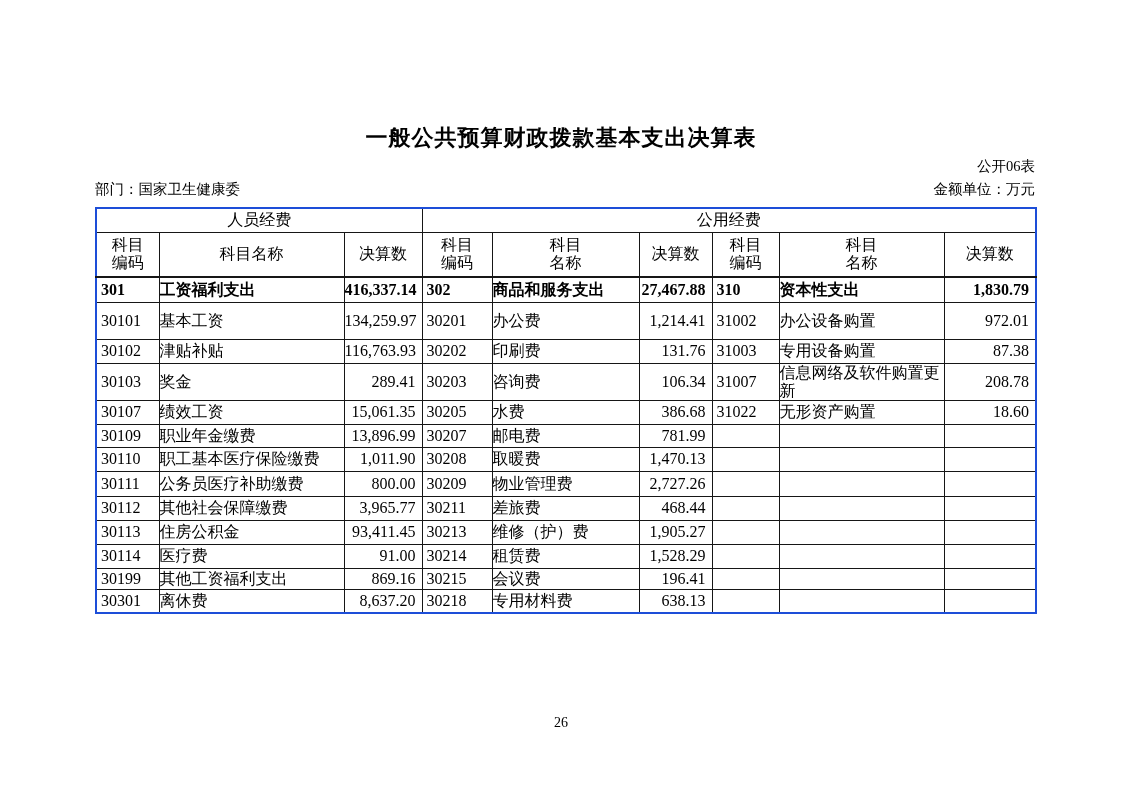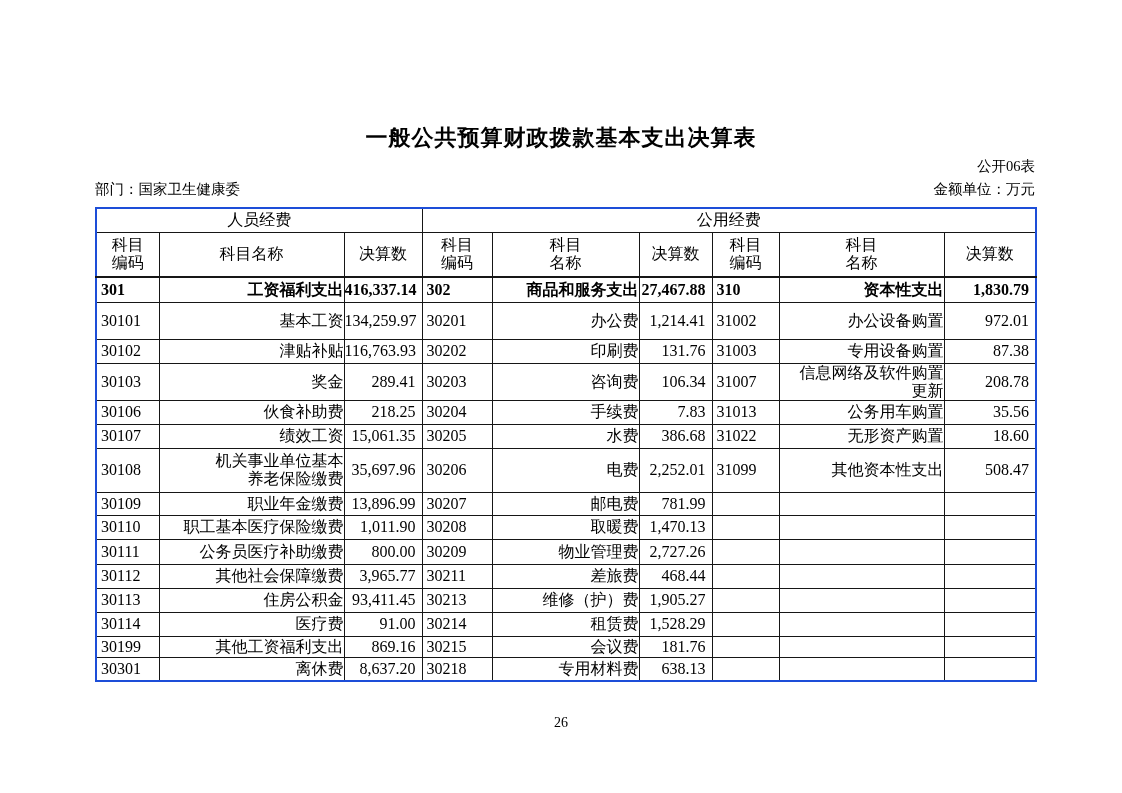--- a/index.html
+++ b/index.html
@@ -54,21 +54,21 @@
   }
   table.budget thead tr.group-row { height: 24px; }
   table.budget thead tr.col-row { height: 45px; }
   table.budget thead tr.col-row th { border-bottom: 2px solid #161616; }
   table.budget th {
     font-weight: normal;
     text-align: center;
     white-space: pre-line;
   }
   td.code { text-align: left; padding-left: 4px; }
-  td.name { text-align: right; padding-left: 10px; white-space: pre-line; }
+  td.name { text-align: left; white-space: pre-line; }
   td.value { text-align: right; padding-right: 6px; }
   td.b { font-weight: bold; }
   .page-number {
     position: absolute;
     top: 698px; left: 0; width: 100%;
     text-align: center;
     font-size: 14px;
   }
 </style>
 </head>
@@ -158,53 +158,30 @@
           <td class="name">奖金</td>
           <td class="value">289.41</td>
           <td class="code">30203</td>
           <td class="name">咨询费</td>
           <td class="value">106.34</td>
           <td class="code">31007</td>
           <td class="name">信息网络及软件购置更新</td>
           <td class="value">208.78</td>
         </tr>
         <tr style="height: 24px;">
-          <td class="code">30106</td>
-          <td class="name">伙食补助费</td>
-          <td class="value">218.25</td>
-          <td class="code">30204</td>
-          <td class="name">手续费</td>
-          <td class="value">7.83</td>
-          <td class="code">31013</td>
-          <td class="name">公务用车购置</td>
-          <td class="value">35.56</td>
-        </tr>
-        <tr style="height: 24px;">
           <td class="code">30107</td>
           <td class="name">绩效工资</td>
           <td class="value">15,061.35</td>
           <td class="code">30205</td>
           <td class="name">水费</td>
           <td class="value">386.68</td>
           <td class="code">31022</td>
           <td class="name">无形资产购置</td>
           <td class="value">18.60</td>
         </tr>
-        <tr style="height: 44px;">
-          <td class="code">30108</td>
-          <td class="name">机关事业单位基本
-养老保险缴费</td>
-          <td class="value">35,697.96</td>
-          <td class="code">30206</td>
-          <td class="name">电费</td>
-          <td class="value">2,252.01</td>
-          <td class="code">31099</td>
-          <td class="name">其他资本性支出</td>
-          <td class="value">508.47</td>
-        </tr>
         <tr style="height: 23px;">
           <td class="code">30109</td>
           <td class="name">职业年金缴费</td>
           <td class="value">13,896.99</td>
           <td class="code">30207</td>
           <td class="name">邮电费</td>
           <td class="value">781.99</td>
           <td class="code"></td>
           <td class="name"></td>
           <td class="value"></td>
@@ -263,21 +240,21 @@
           <td class="code"></td>
           <td class="name"></td>
           <td class="value"></td>
         </tr>
         <tr style="height: 21px;">
           <td class="code">30199</td>
           <td class="name">其他工资福利支出</td>
           <td class="value">869.16</td>
           <td class="code">30215</td>
           <td class="name">会议费</td>
-          <td class="value">181.76</td>
+          <td class="value">196.41</td>
           <td class="code"></td>
           <td class="name"></td>
           <td class="value"></td>
         </tr>
         <tr style="height: 24px;">
           <td class="code">30301</td>
           <td class="name">离休费</td>
           <td class="value">8,637.20</td>
           <td class="code">30218</td>
           <td class="name">专用材料费</td>

